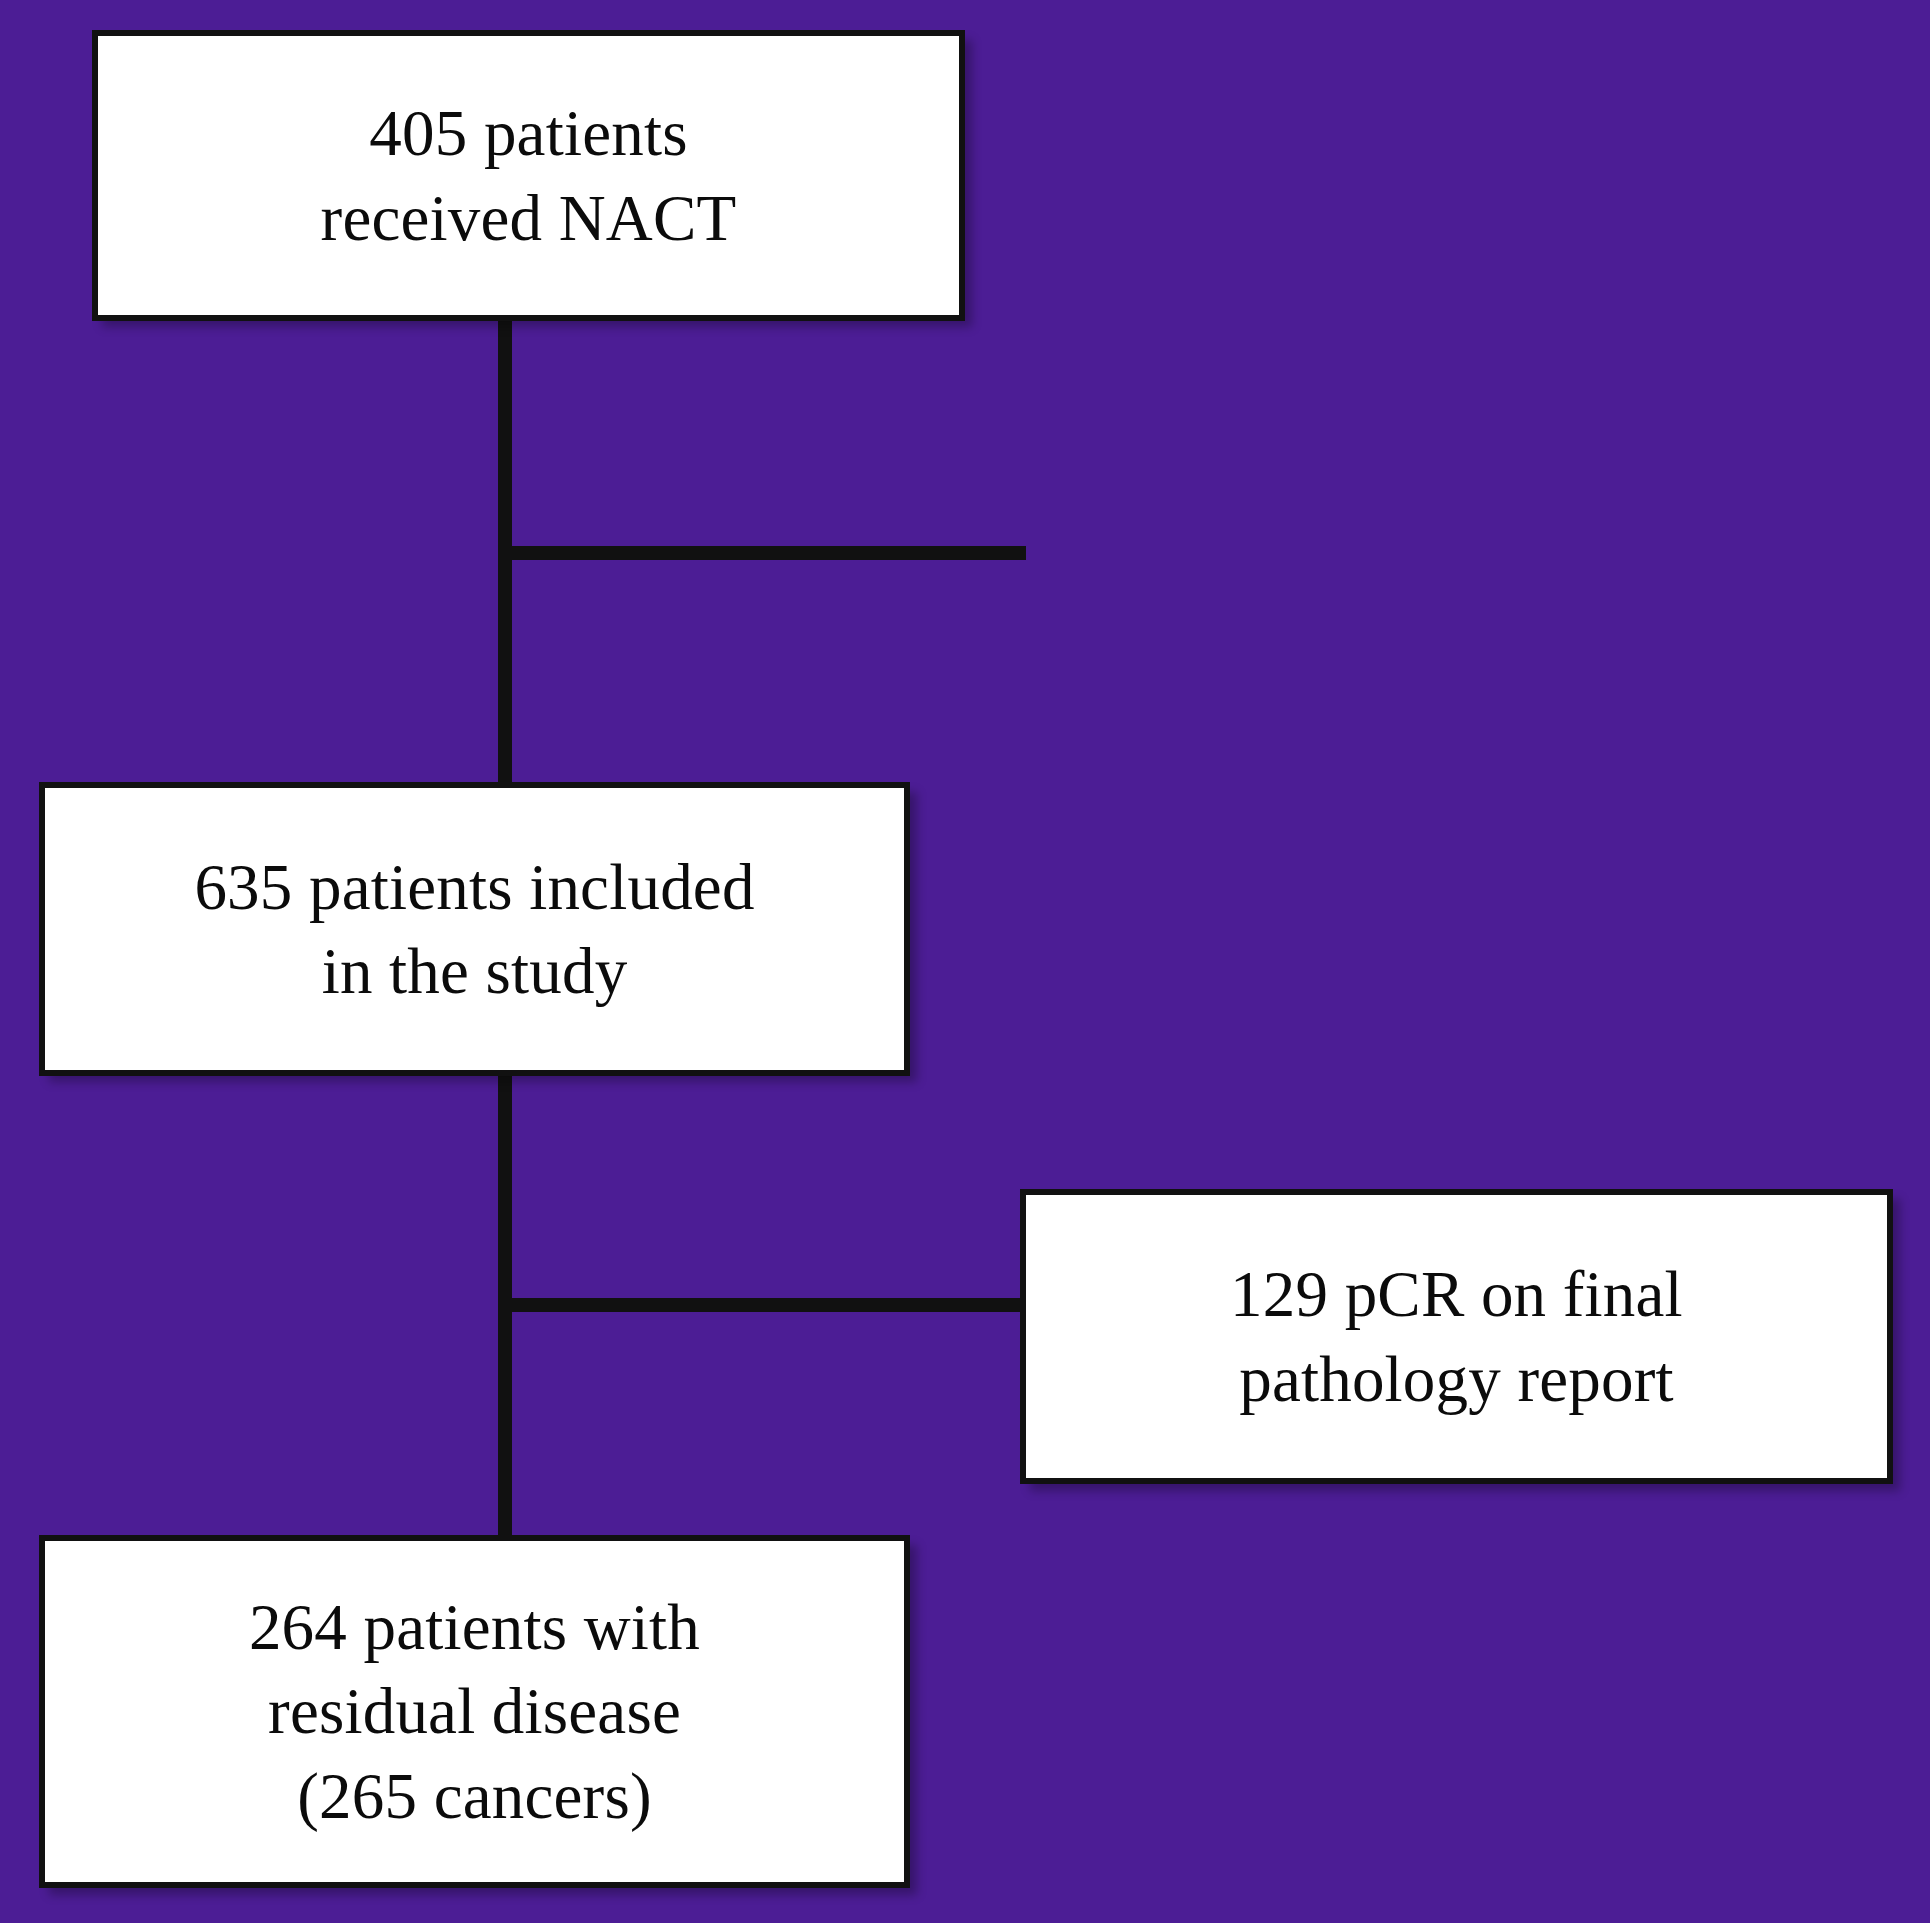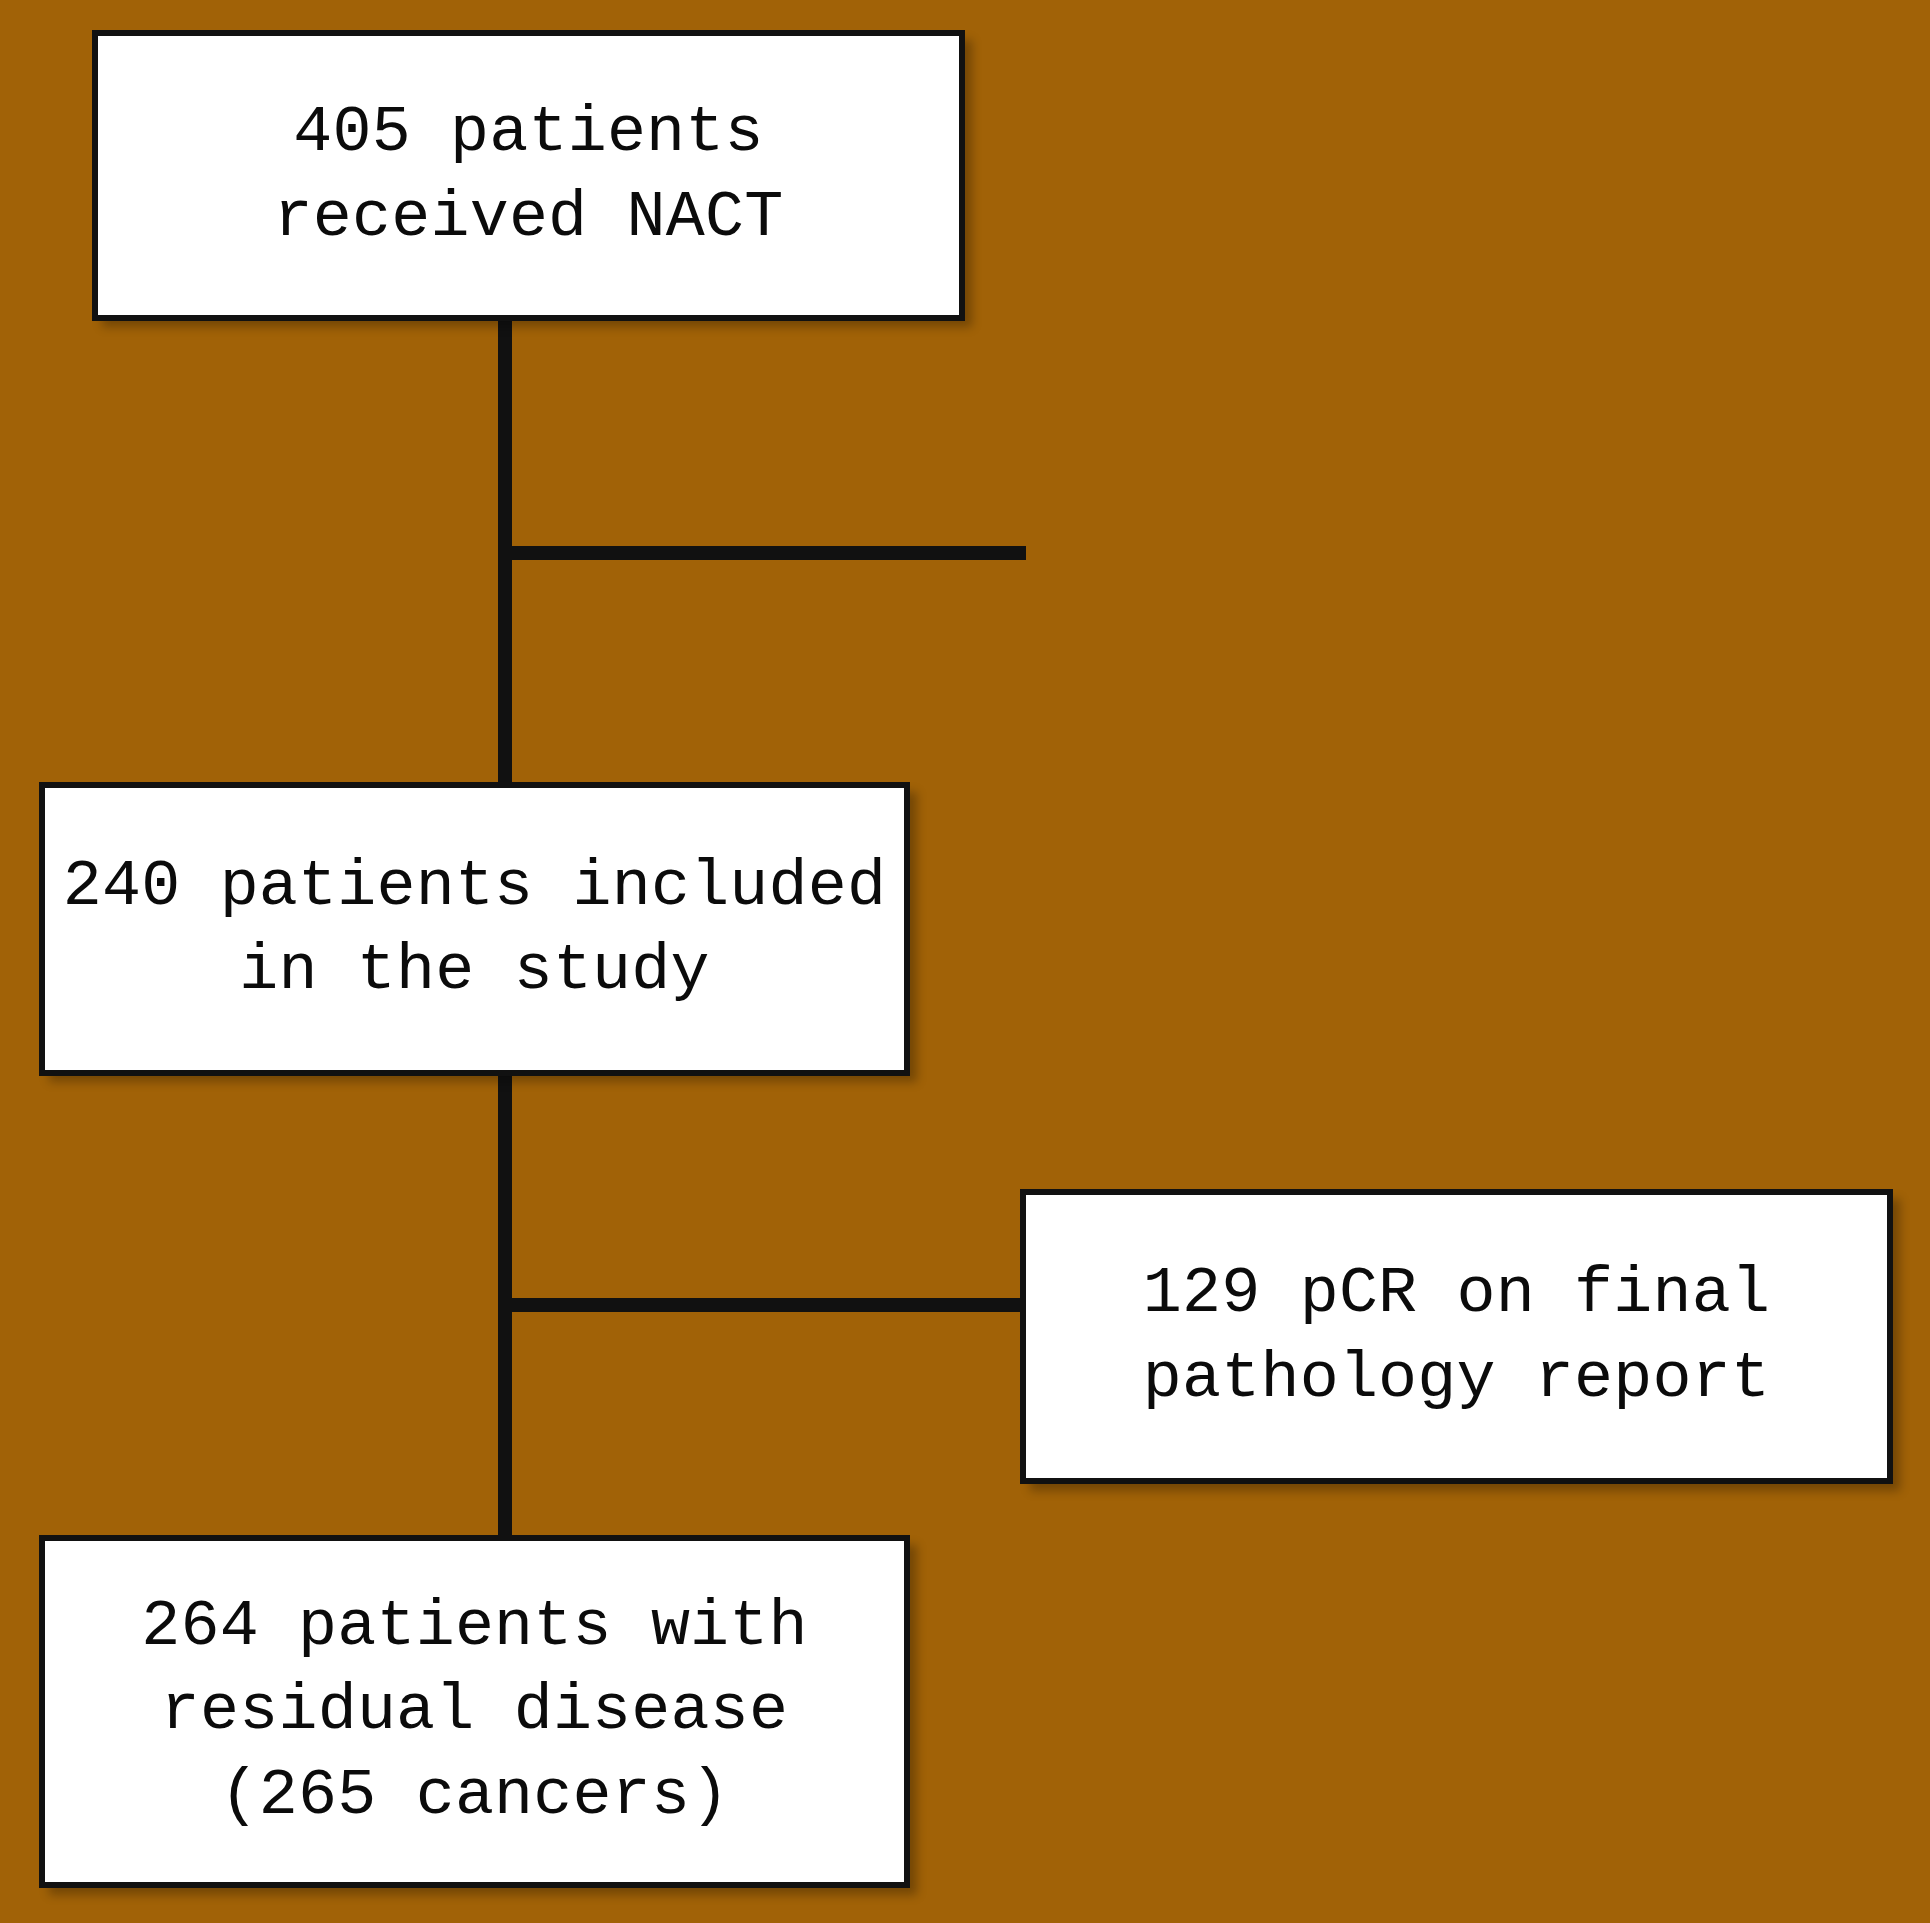--- a/index.html
+++ b/index.html
@@ -4,23 +4,23 @@
 <style>
   html, body {
     margin: 0;
     padding: 0;
     background: #ffffff;
   }
   #canvas {
     position: relative;
     width: 1931px;
     height: 1923px;
-    background: #a16207;
+    background: #4c1d95;
     overflow: hidden;
-    font-family: Liberation Mono, monospace;
+    font-family: Liberation Serif, serif;
   }
 
   
   .node {
     position: absolute;
     box-sizing: border-box;
     background: #ffffff;
     border: 6.5px solid #111111;
     box-shadow: 8.3px 8.3px 9.2px -1.8px rgba(0,0,0,0.28);
     display: flex;
@@ -80,21 +80,21 @@
   <div class="conn-v" id="spine-mid"></div>
   <div class="conn-h" id="branch-two"></div>
 
   <div class="node" id="node-nact">
     <span class="node-text">405 patients
 received NACT</span>
   </div>
 
 
   <div class="node" id="node-included">
-    <span class="node-text">240 patients included
+    <span class="node-text">635 patients included
 in the study</span>
   </div>
 
   <div class="node" id="node-pcr">
     <span class="node-text">129 pCR on final
 pathology report</span>
   </div>
 
   <div class="node" id="node-residual">
     <span class="node-text">264 patients with

